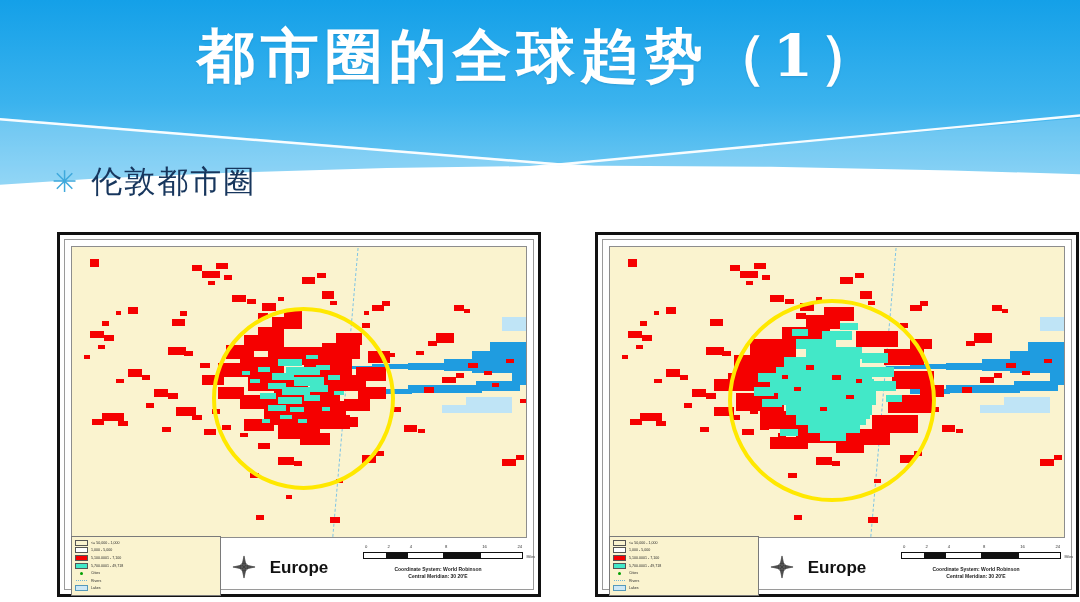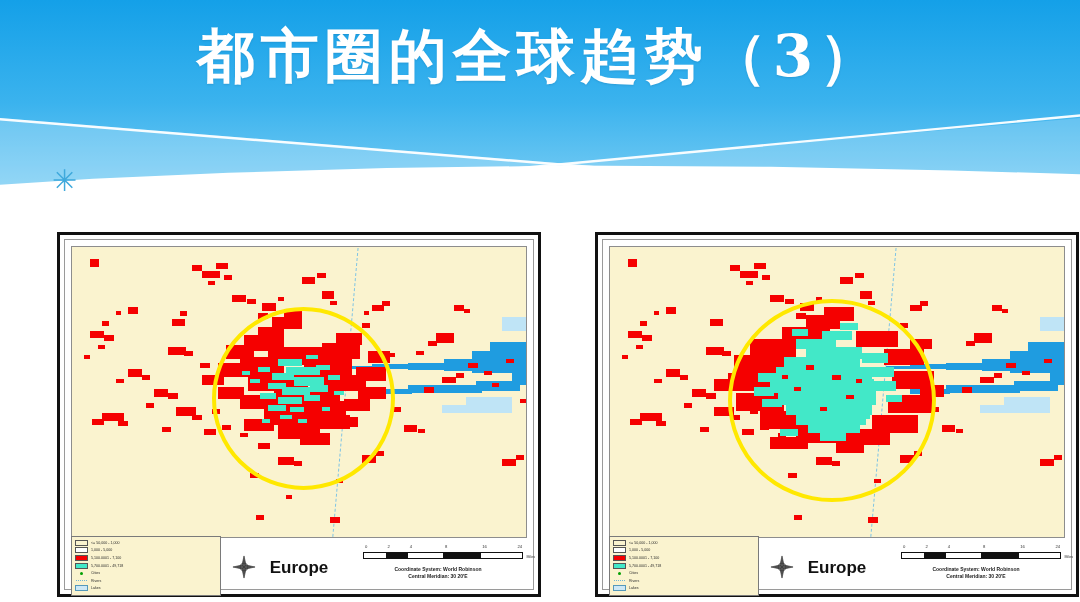--- a/index.html
+++ b/index.html
@@ -165,25 +165,26 @@
 
 <div class="slide">
 
   <div class="header">
     <div class="hdr-grad"></div>
     <div class="wedge-a"></div>
     <div class="wedge-b"></div>
     <div class="line-a"></div>
     <div class="line-b"></div>
     <div class="wave2"></div>
-    <div class="title">都市圈的全球趋势（3）</div>
+    <div class="title">都市圈的全球趋势（1）</div>
   </div>
 
   <div class="bullet-row">
     <span class="bullet-star">✳</span>
+    <span class="bullet-text">伦敦都市圈</span>
   </div>
 
   <div class="maps">
 
     <div class="fig left">
       <div class="fig-inner">
 
         <div class="map-canvas">
 
           <div class="sea" style="left:418px;top:95px;width:60px;height:10px;"></div>

